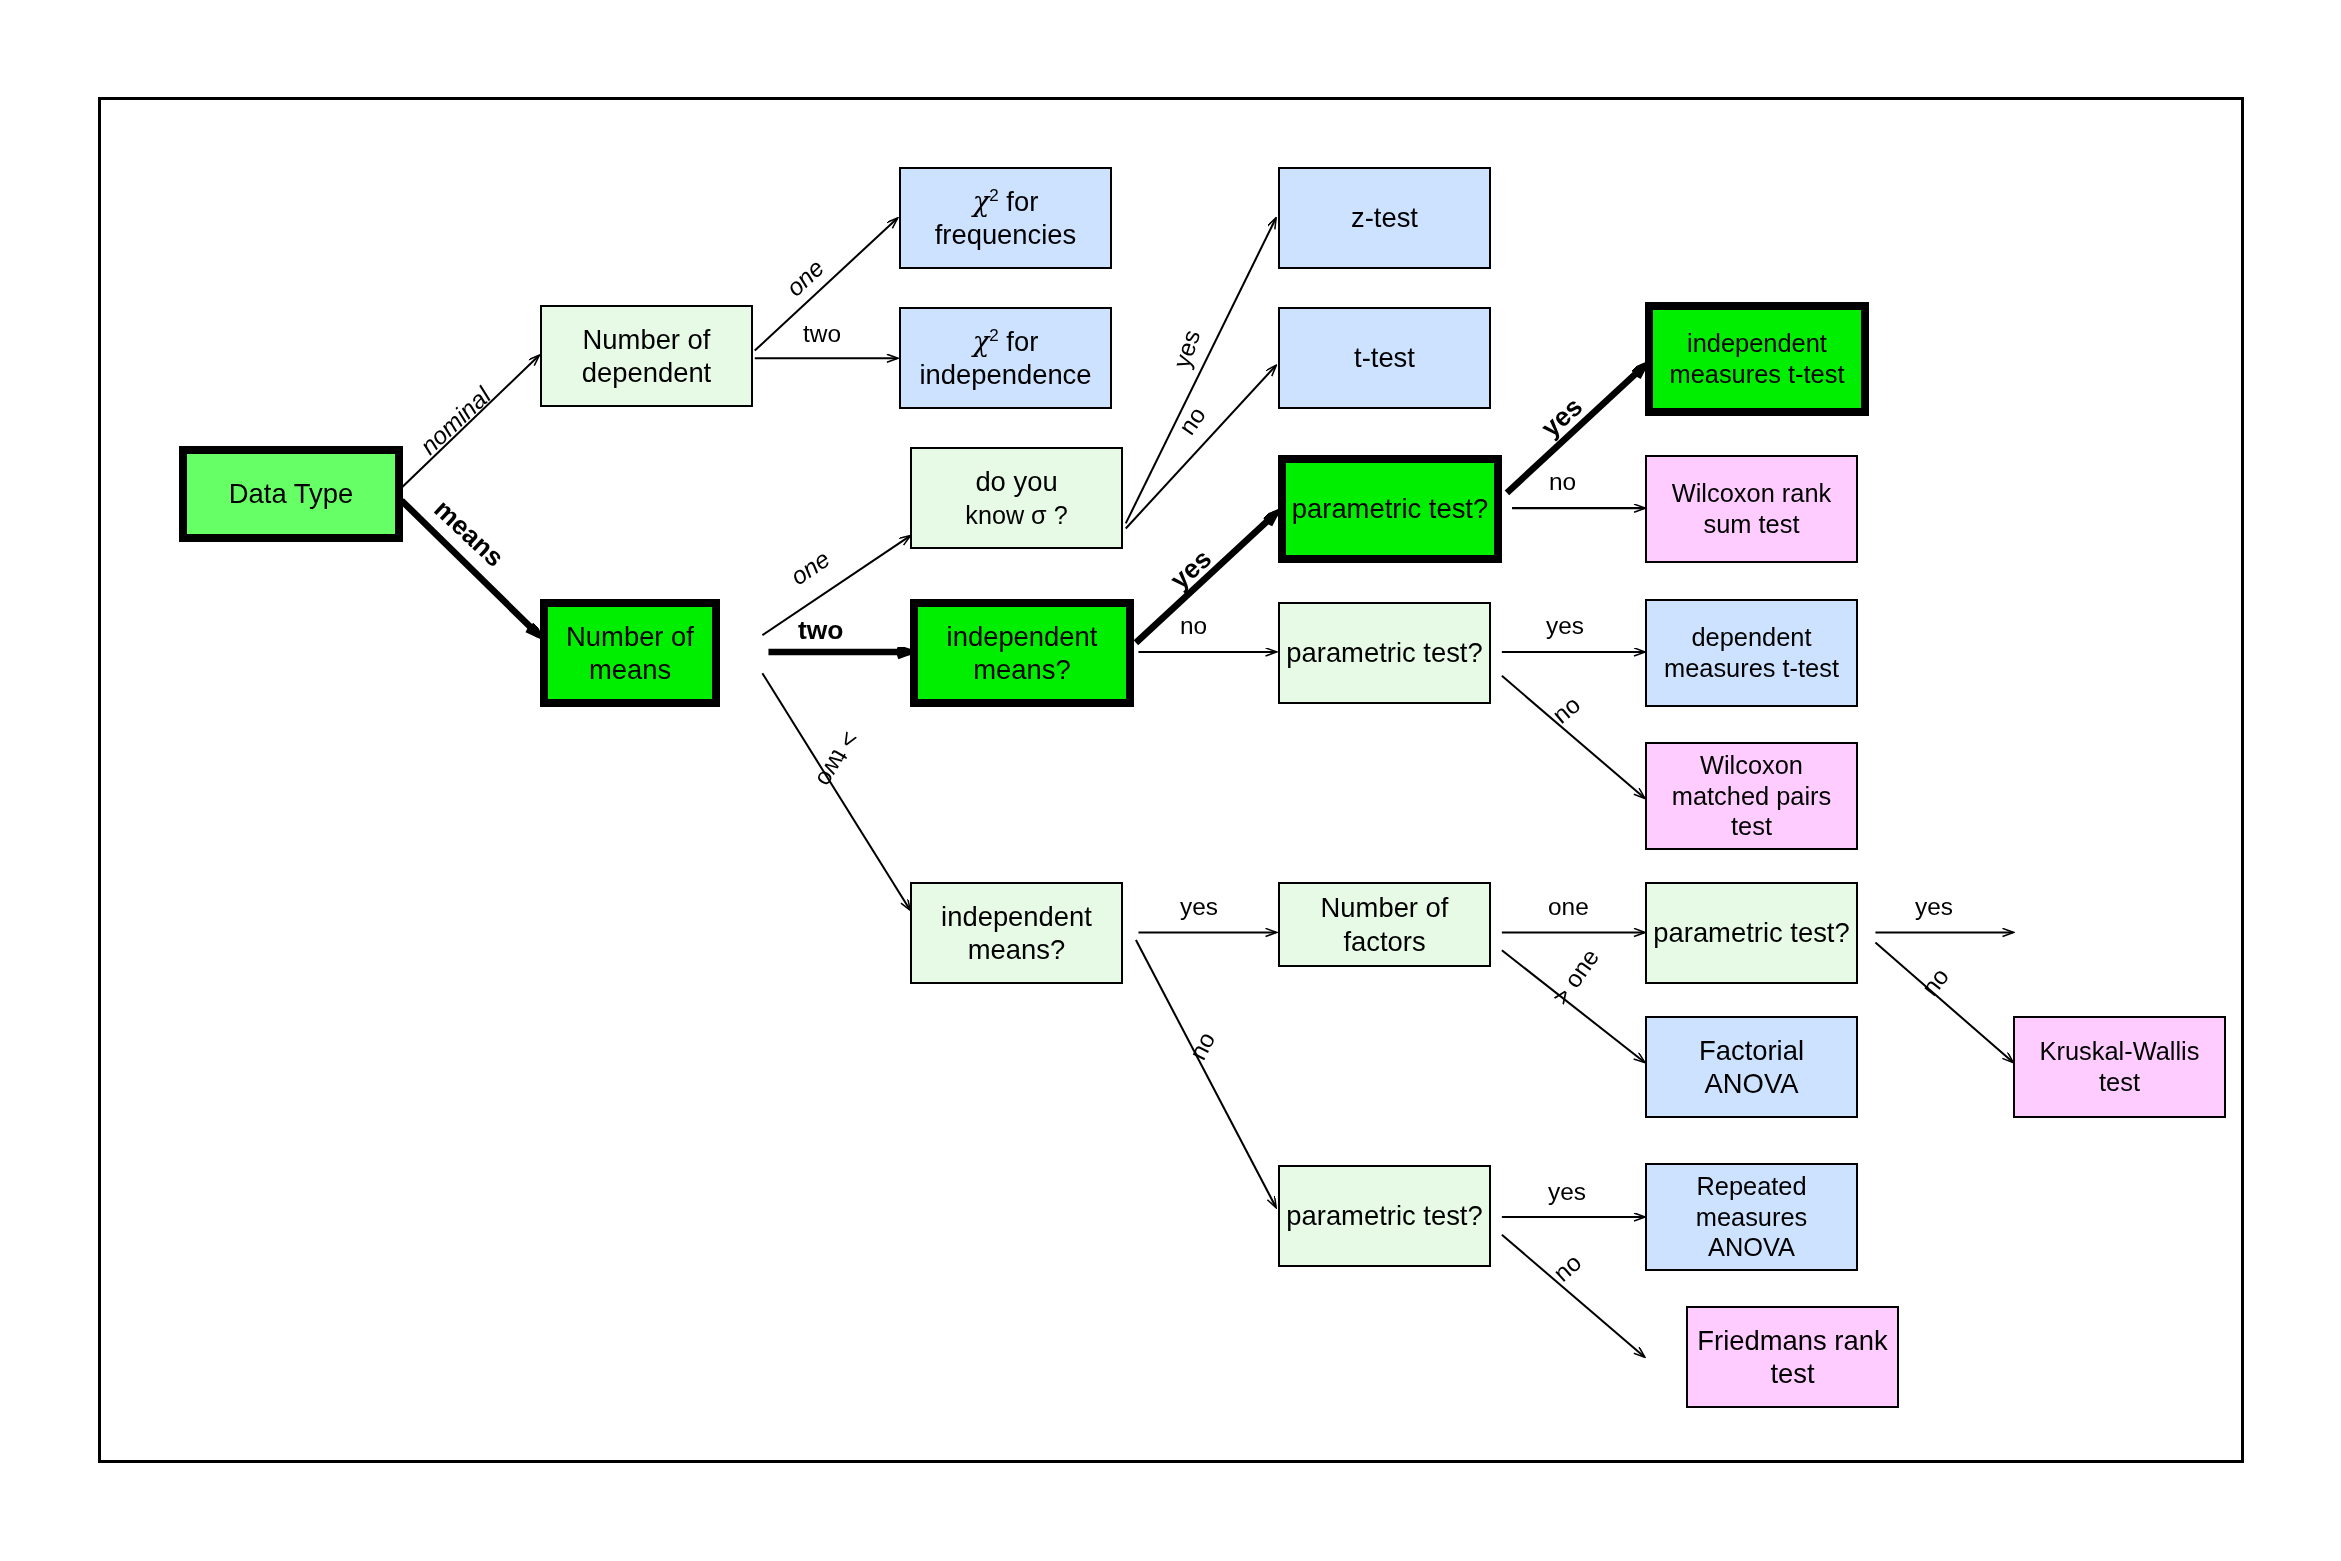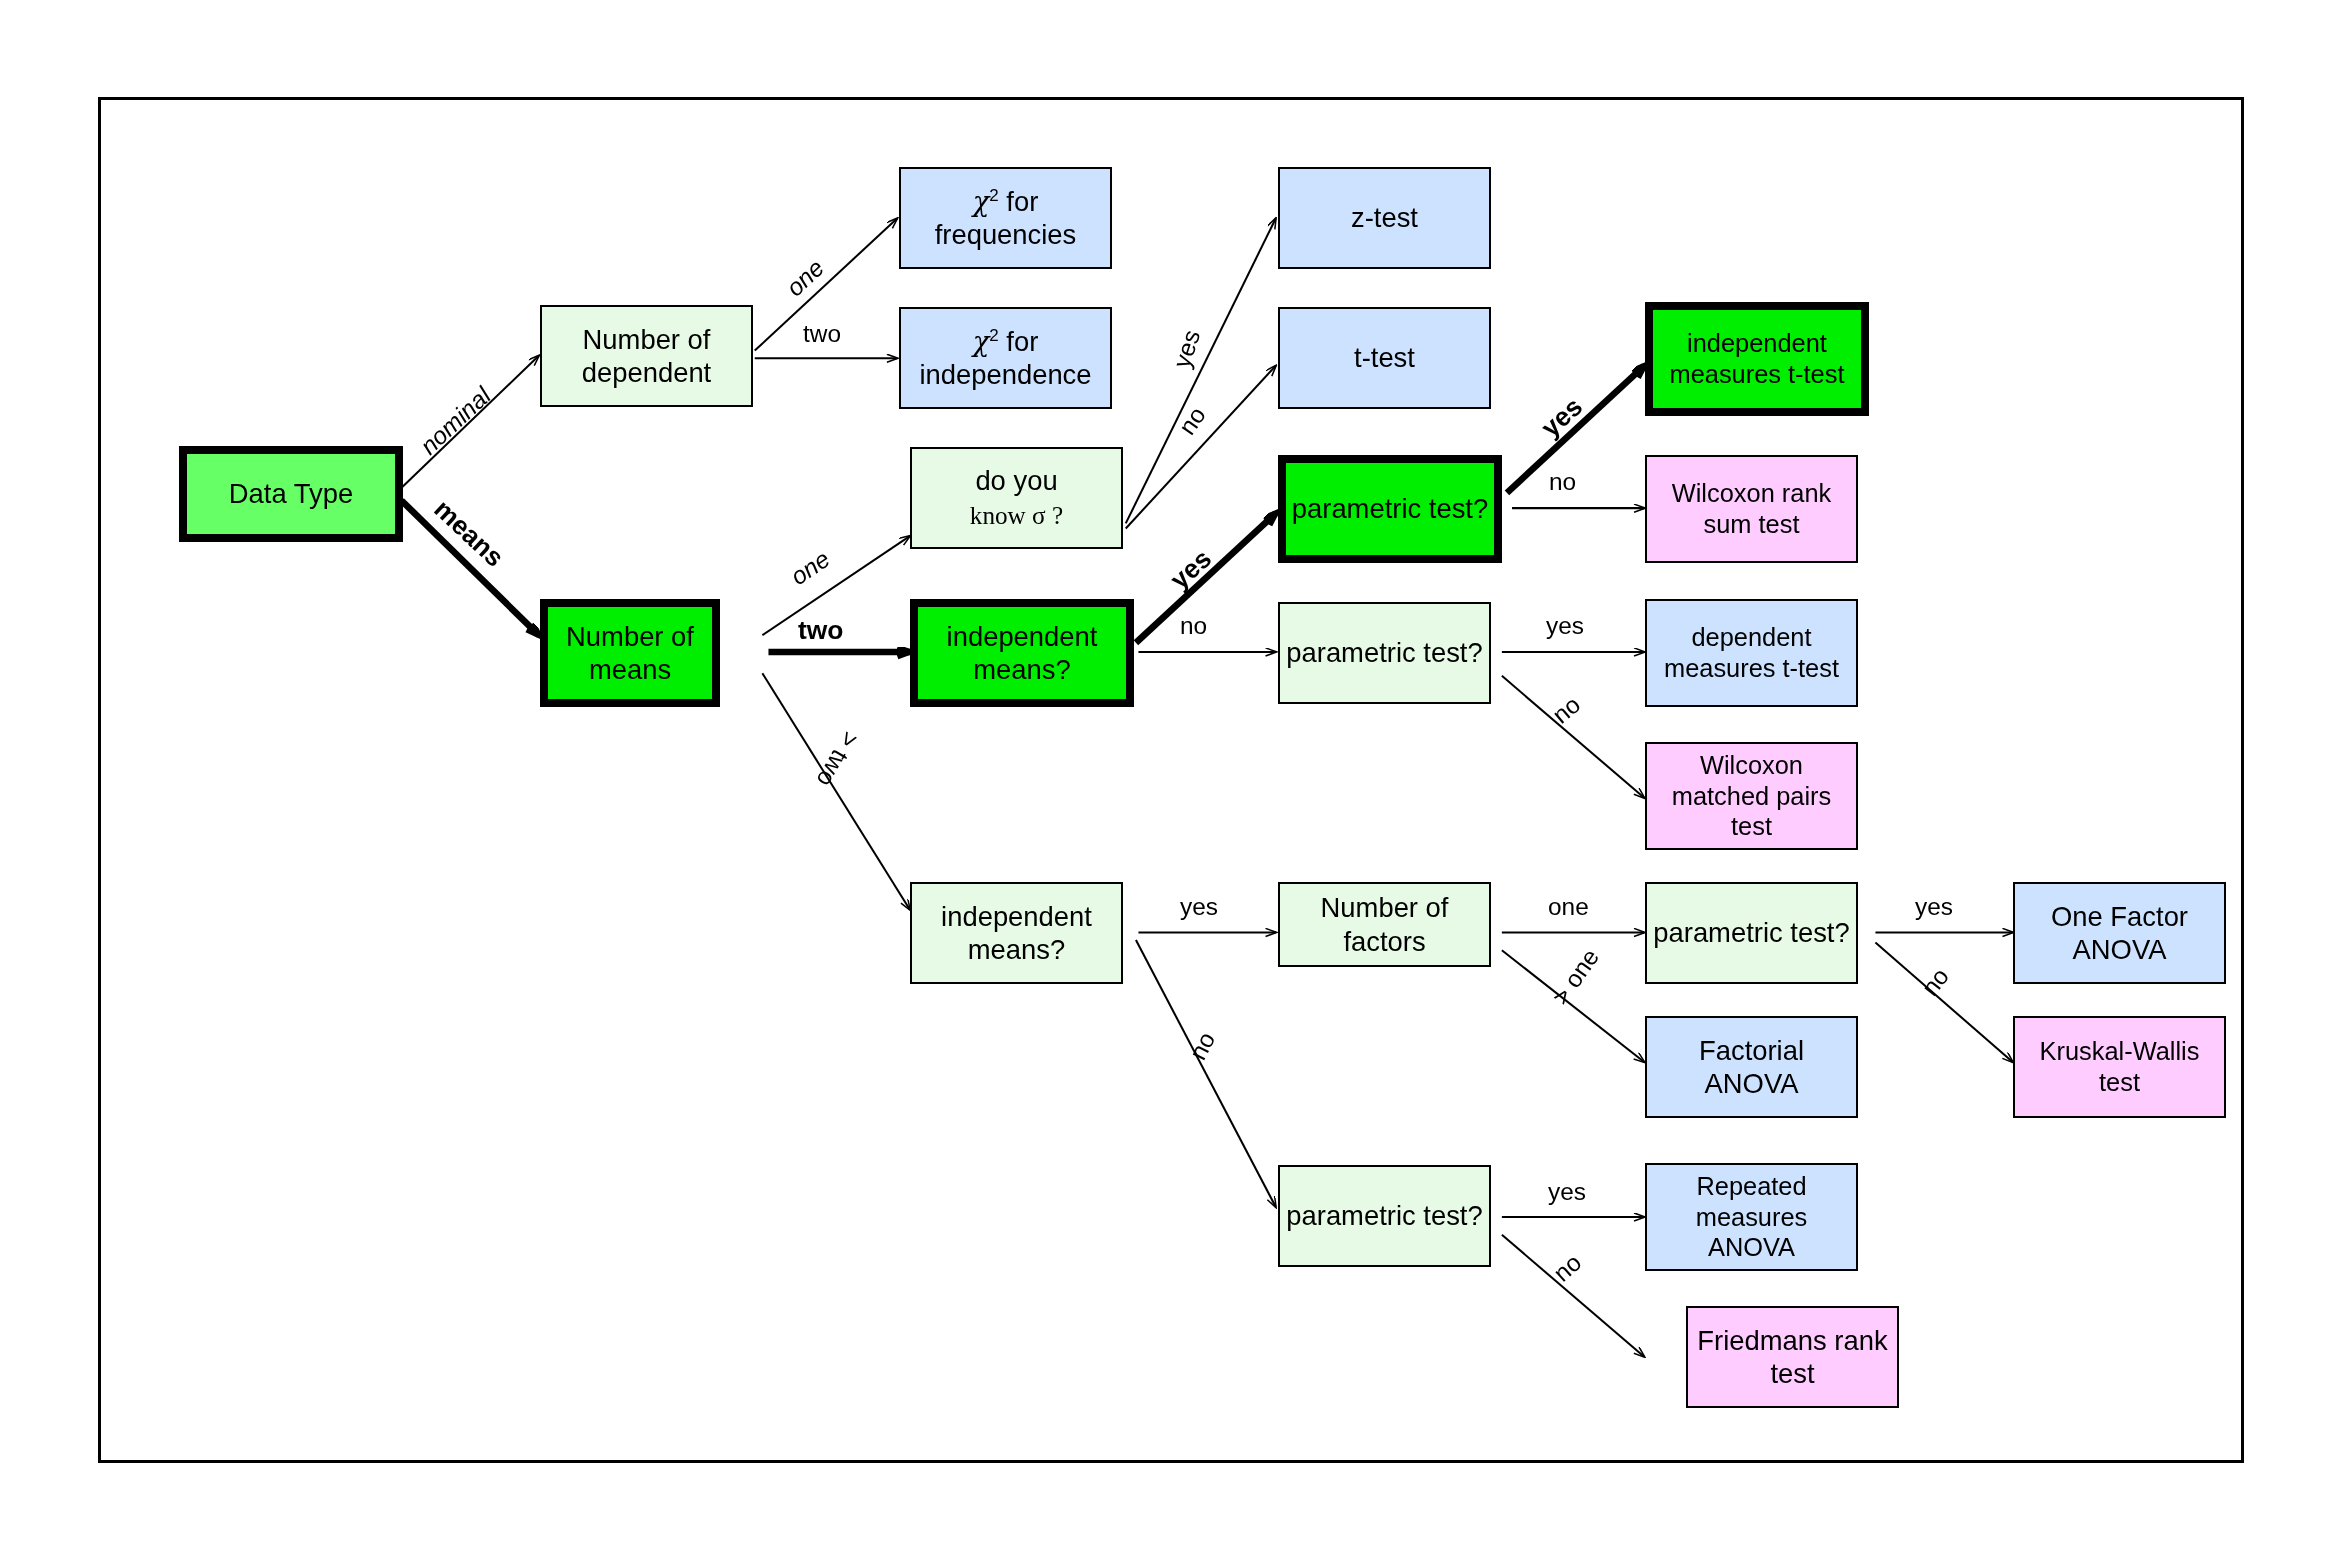--- a/index.html
+++ b/index.html
@@ -78,21 +78,21 @@
     font-size: 24.4px;
     color: #000000;
     white-space: nowrap;
     z-index: 6;
     font-family: "Liberation Sans", sans-serif;
     transform-origin: 50% 50%;
   }
   .elabel.bold { font-weight: bold; font-size: 26.4px; }
   .sup { font-size: 0.62em; vertical-align: super; }
   .chi { font-style: italic; font-family: "DejaVu Serif", serif; }
-  .sig { font-family: Liberation Serif, serif; font-size: 0.92em; }
+  .sig { font-family: Liberation Sans, sans-serif; font-size: 0.92em; }
 </style>
 </head>
 <body>
 
 <div id="stage">
 
   <div id="frame"></div>
 
   <svg id="edges" viewBox="0 0 4608 3072" width="2342" height="2342" preserveAspectRatio="none" style="height:1561px">
     <defs>
@@ -225,23 +225,20 @@
   </div>
 
   <div class="node v-green-light" style="left:1278px; top:882px; width:213px; height:85px;">
     <span class="lbl">Number of factors</span>
   </div>
 
   <div class="node v-green-light" style="left:1645px; top:882px; width:213px; height:102px;">
     <span class="lbl">parametric test?</span>
   </div>
 
-  <div class="node v-blue" style="left:2013px; top:882px; width:213px; height:102px;">
-    <span class="lbl">One Factor ANOVA</span>
-  </div>
 
   <div class="node v-pink" style="left:2013px; top:1016px; width:213px; height:102px; font-size:25.4px;">
     <span class="lbl">Kruskal-Wallis test</span>
   </div>
 
   <div class="node v-blue" style="left:1645px; top:1016px; width:213px; height:102px;">
     <span class="lbl">Factorial ANOVA</span>
   </div>
 
   <div class="node v-green-light" style="left:1278px; top:1165px; width:213px; height:102px;">

